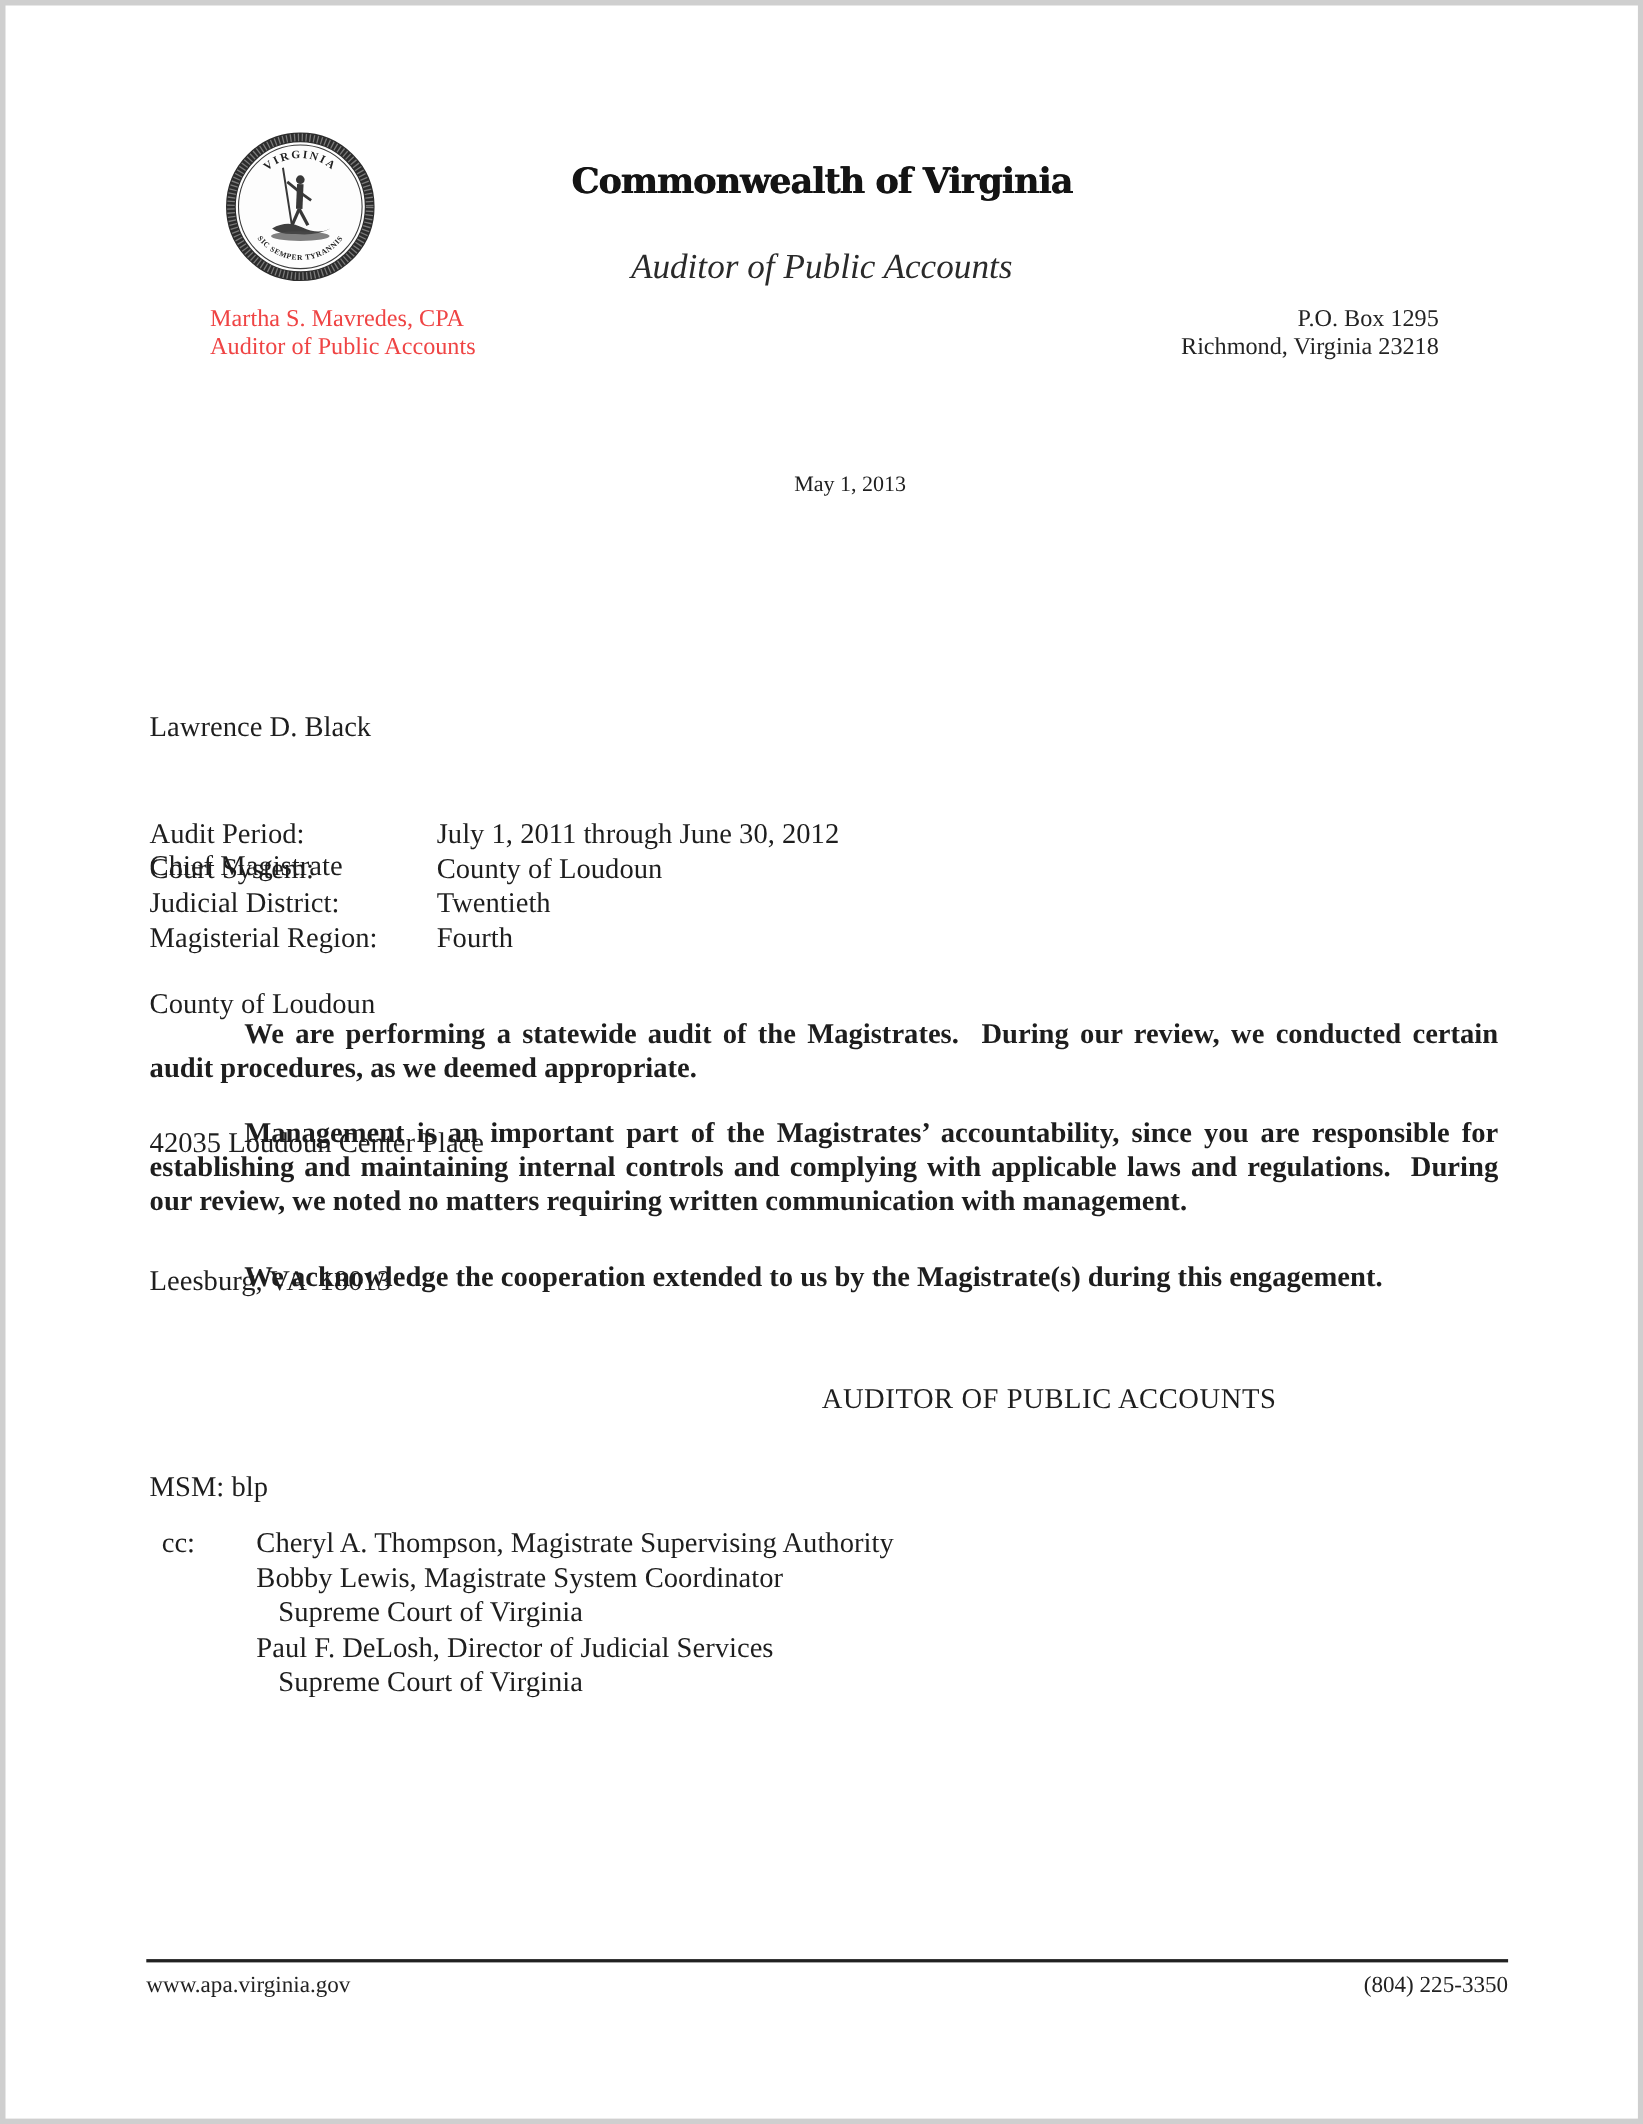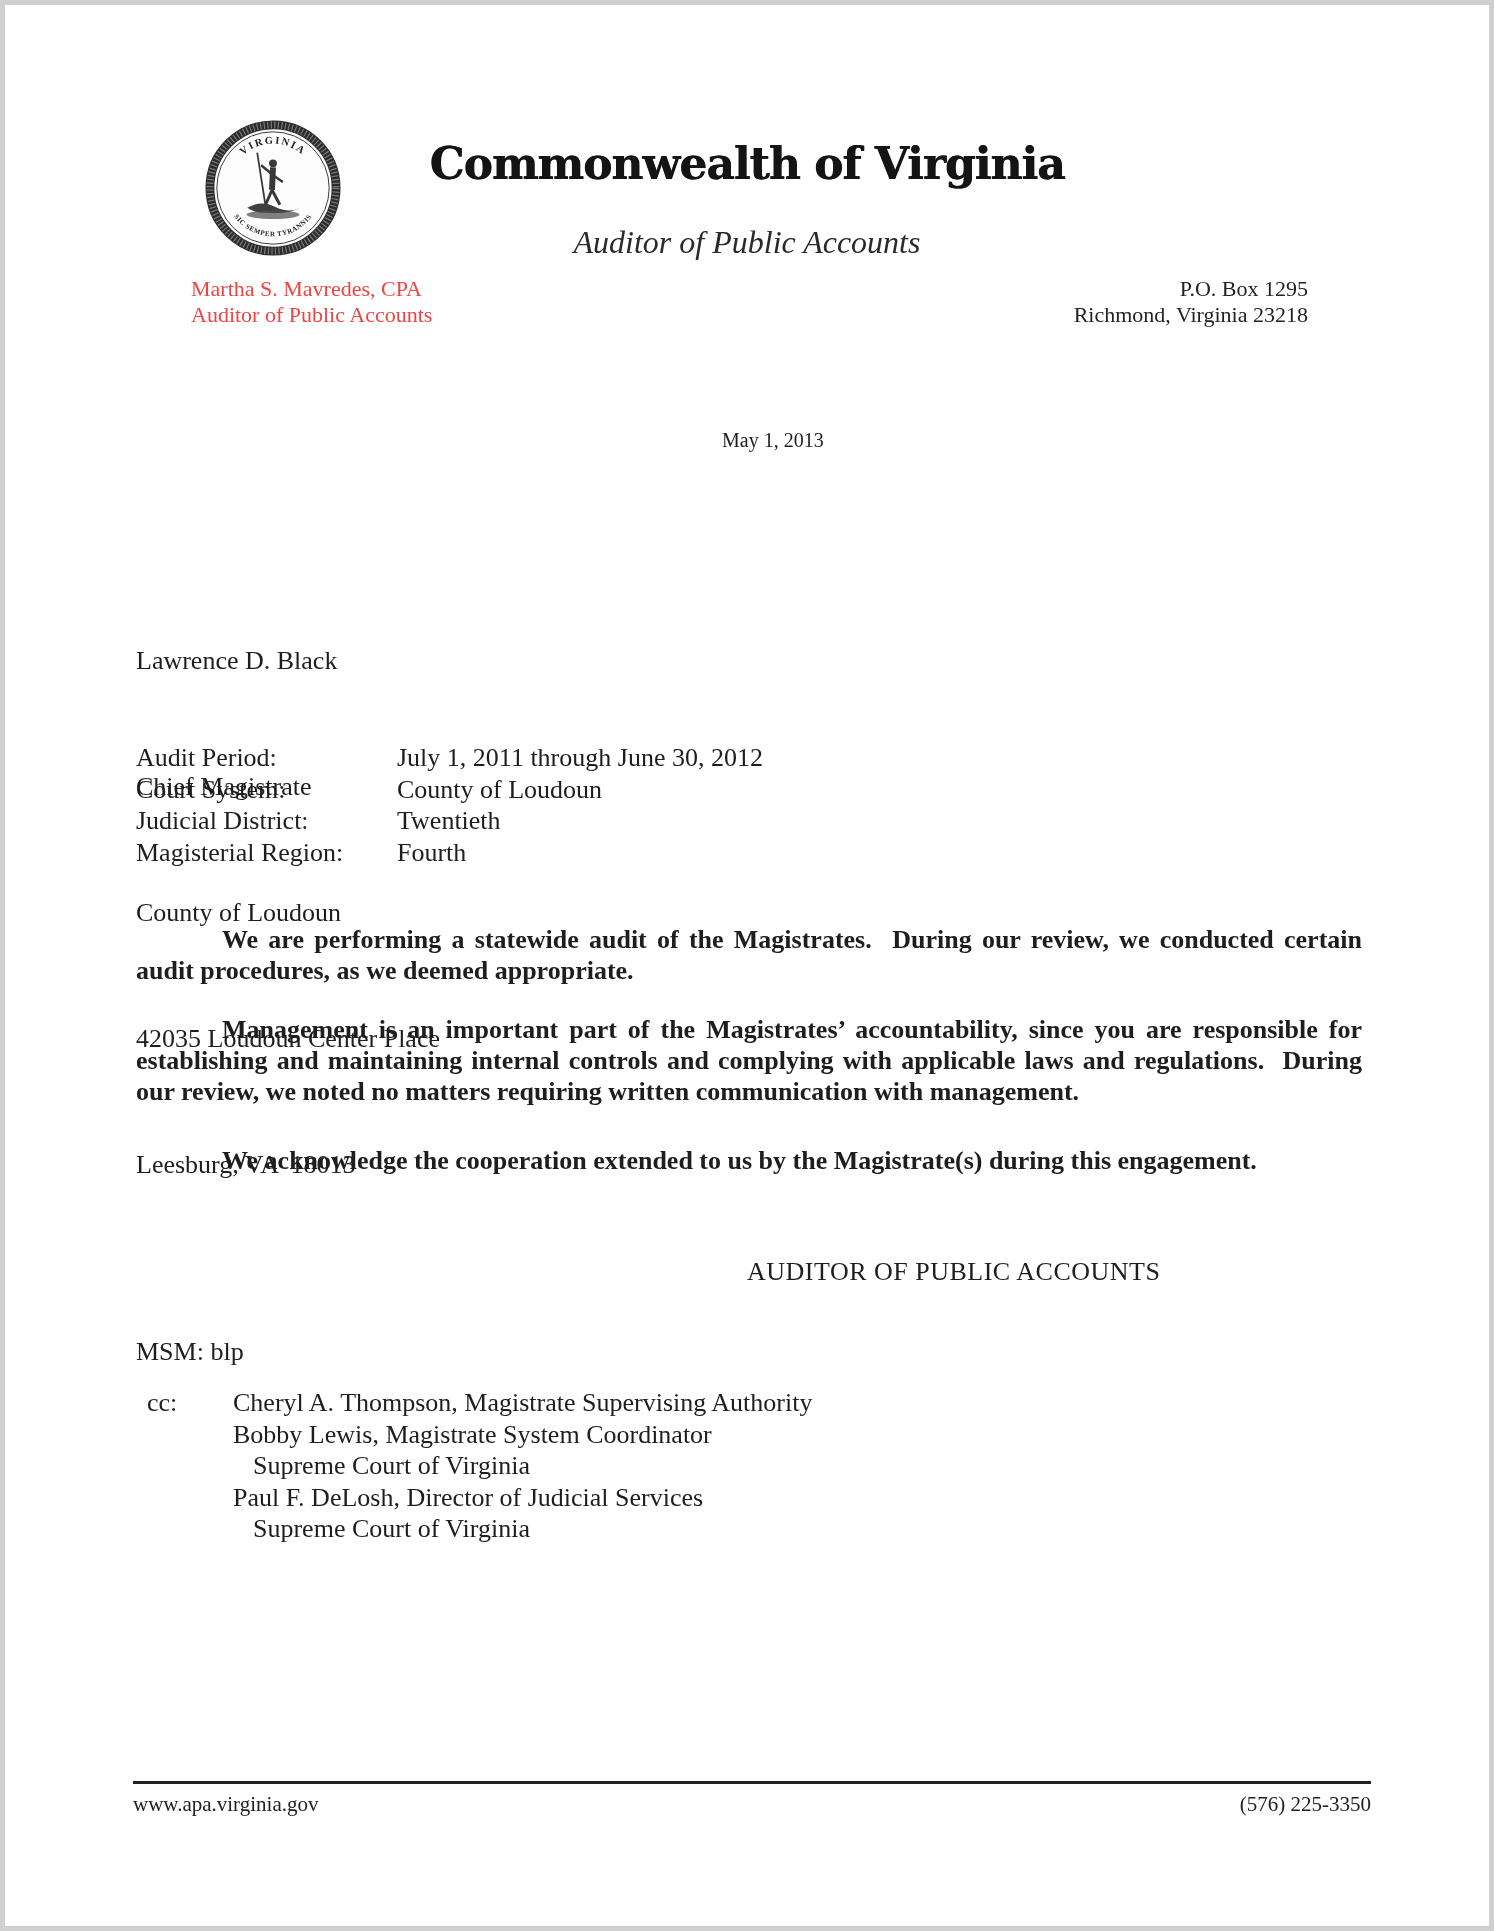--- a/index.html
+++ b/index.html
@@ -30,21 +30,21 @@
   .header-center {
     position: absolute;
     left: 136px;
     top: 135px;
     width: 1222px;
     text-align: center;
   }
   .org-title {
     font-family: "DejaVu Serif", serif;
     font-weight: bold;
-    font-size: 44px;
+    font-size: 32px;
     line-height: 58px;
     color: #141414;
     letter-spacing: -1px;
     text-shadow: 0.6px 0 0 currentColor;
   }
   .org-subtitle {
     margin-top: 30px;
     font-style: italic;
     font-size: 32px;
     line-height: 38px;
@@ -269,15 +269,15 @@
 
         <div class="cc-line">Paul F. DeLosh, Director of Judicial Services</div>
 
         <div class="cc-line indent">Supreme Court of Virginia</div>
       </div>
   </div>
 
   <div class="footer-rule"></div>
   <div class="footer-row">
     <span>www.apa.virginia.gov</span>
-    <span>(576) 225-3350</span>
+    <span>(804) 225-3350</span>
   </div>
 </div>
 
 </body></html>

